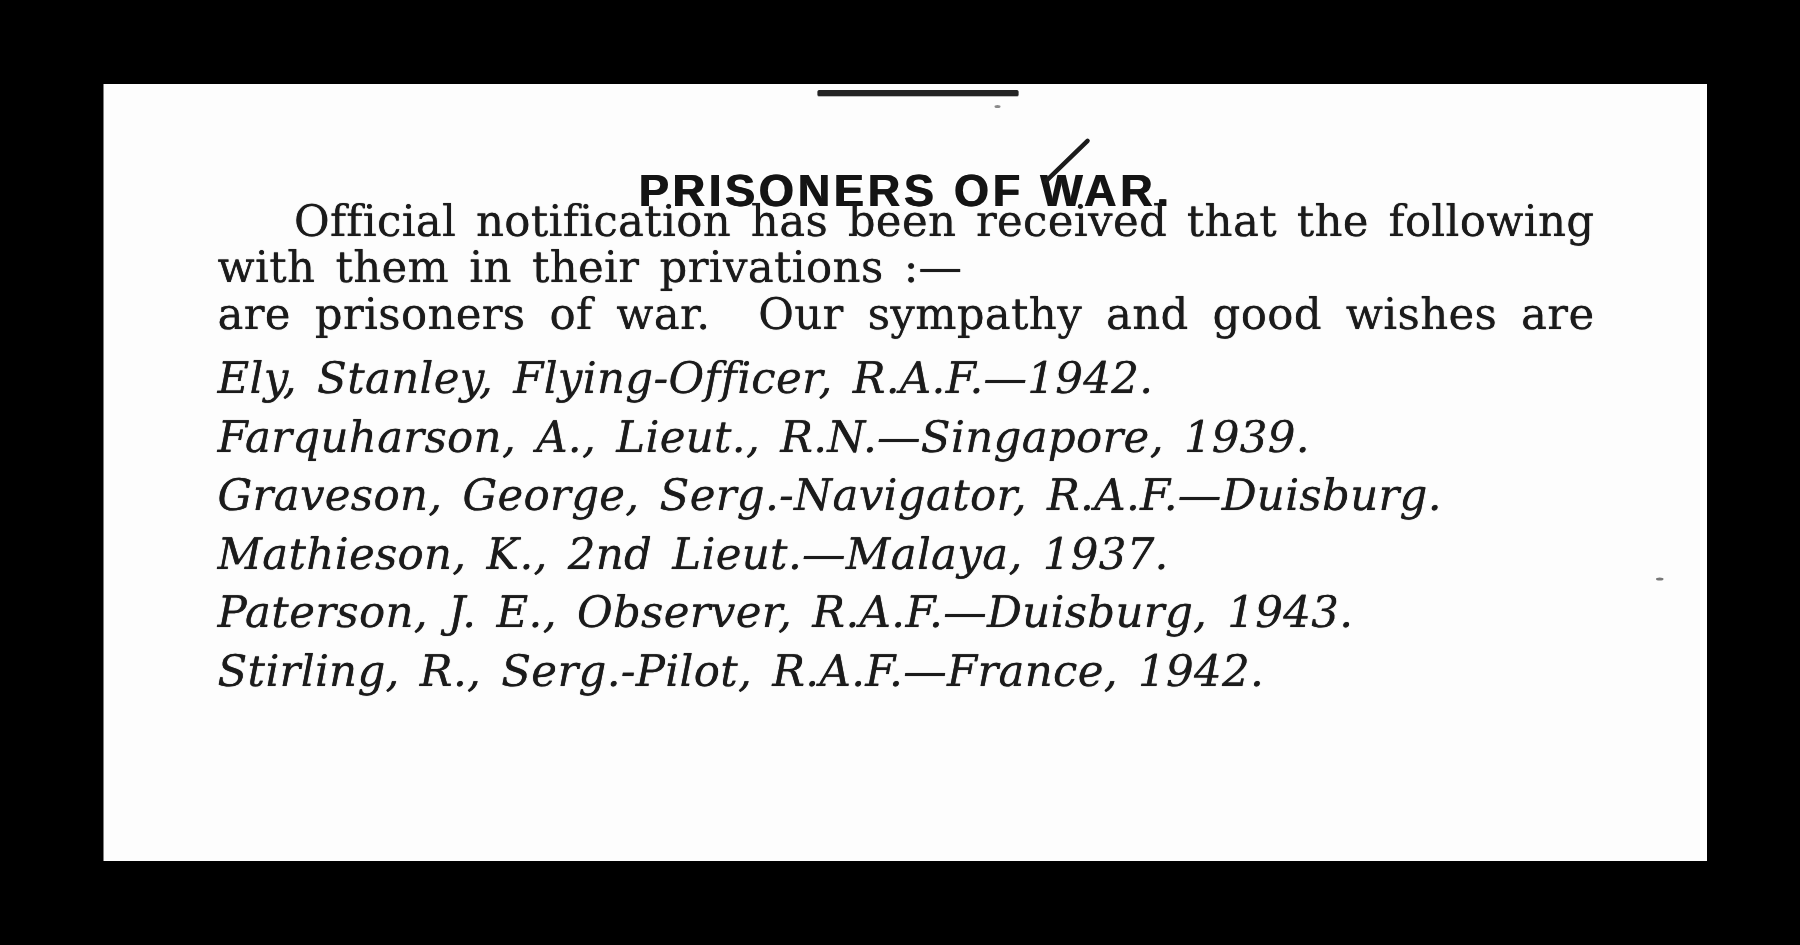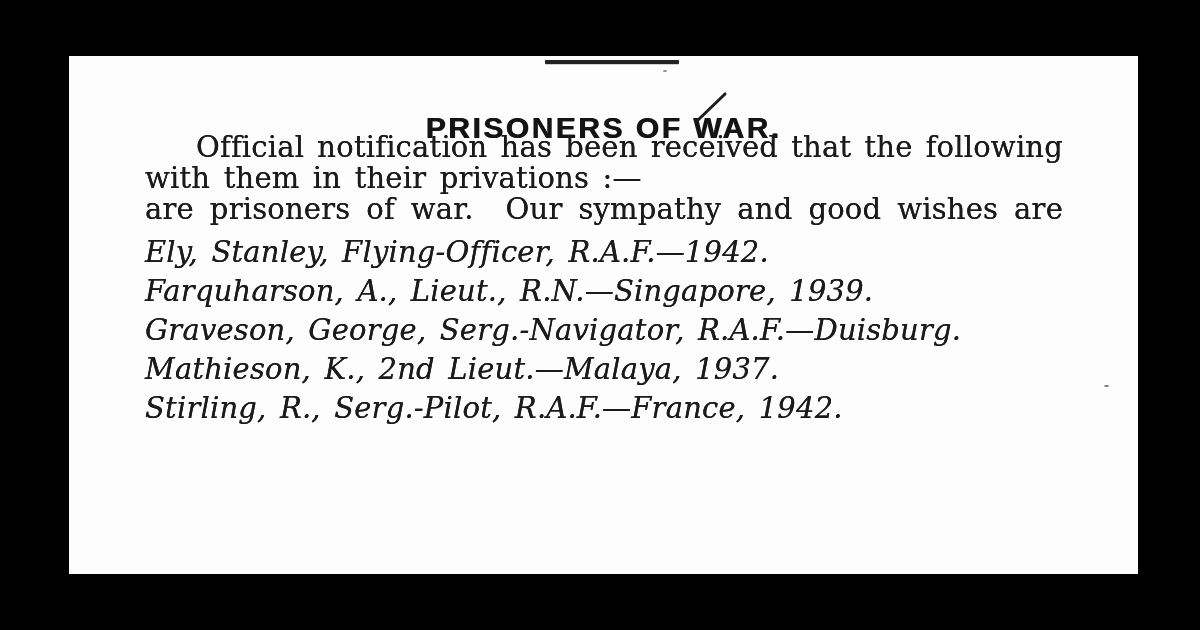--- a/index.html
+++ b/index.html
@@ -128,18 +128,19 @@
     <div class="intro-line first">Official notification has been received that the following</div>
     <div class="intro-line last">with them in their privations :—</div>
     <div class="intro-line">are prisoners of war.&nbsp; Our sympathy and good wishes are</div>
   </div>
 
   <div class="prisoner-list body-copy">
     <div class="prisoner-entry">Ely, Stanley, Flying-Officer, R.A.F.—1942.</div>
     <div class="prisoner-entry">Farquharson, A., Lieut., R.N.—Singapore, 1939.</div>
     <div class="prisoner-entry">Graveson, George, Serg.-Navigator, R.A.F.—Duisburg.</div>
     <div class="prisoner-entry">Mathieson, K., 2nd Lieut.—Malaya, 1937.</div>
+    <div class="prisoner-entry">Paterson, J. E., Observer, R.A.F.—Duisburg, 1943.</div>
     <div class="prisoner-entry">Stirling, R., Serg.-Pilot, R.A.F.—France, 1942.</div>
   </div>
 
   <div class="speck-artifact"></div>
 
 </div>
 
 </body></html>

